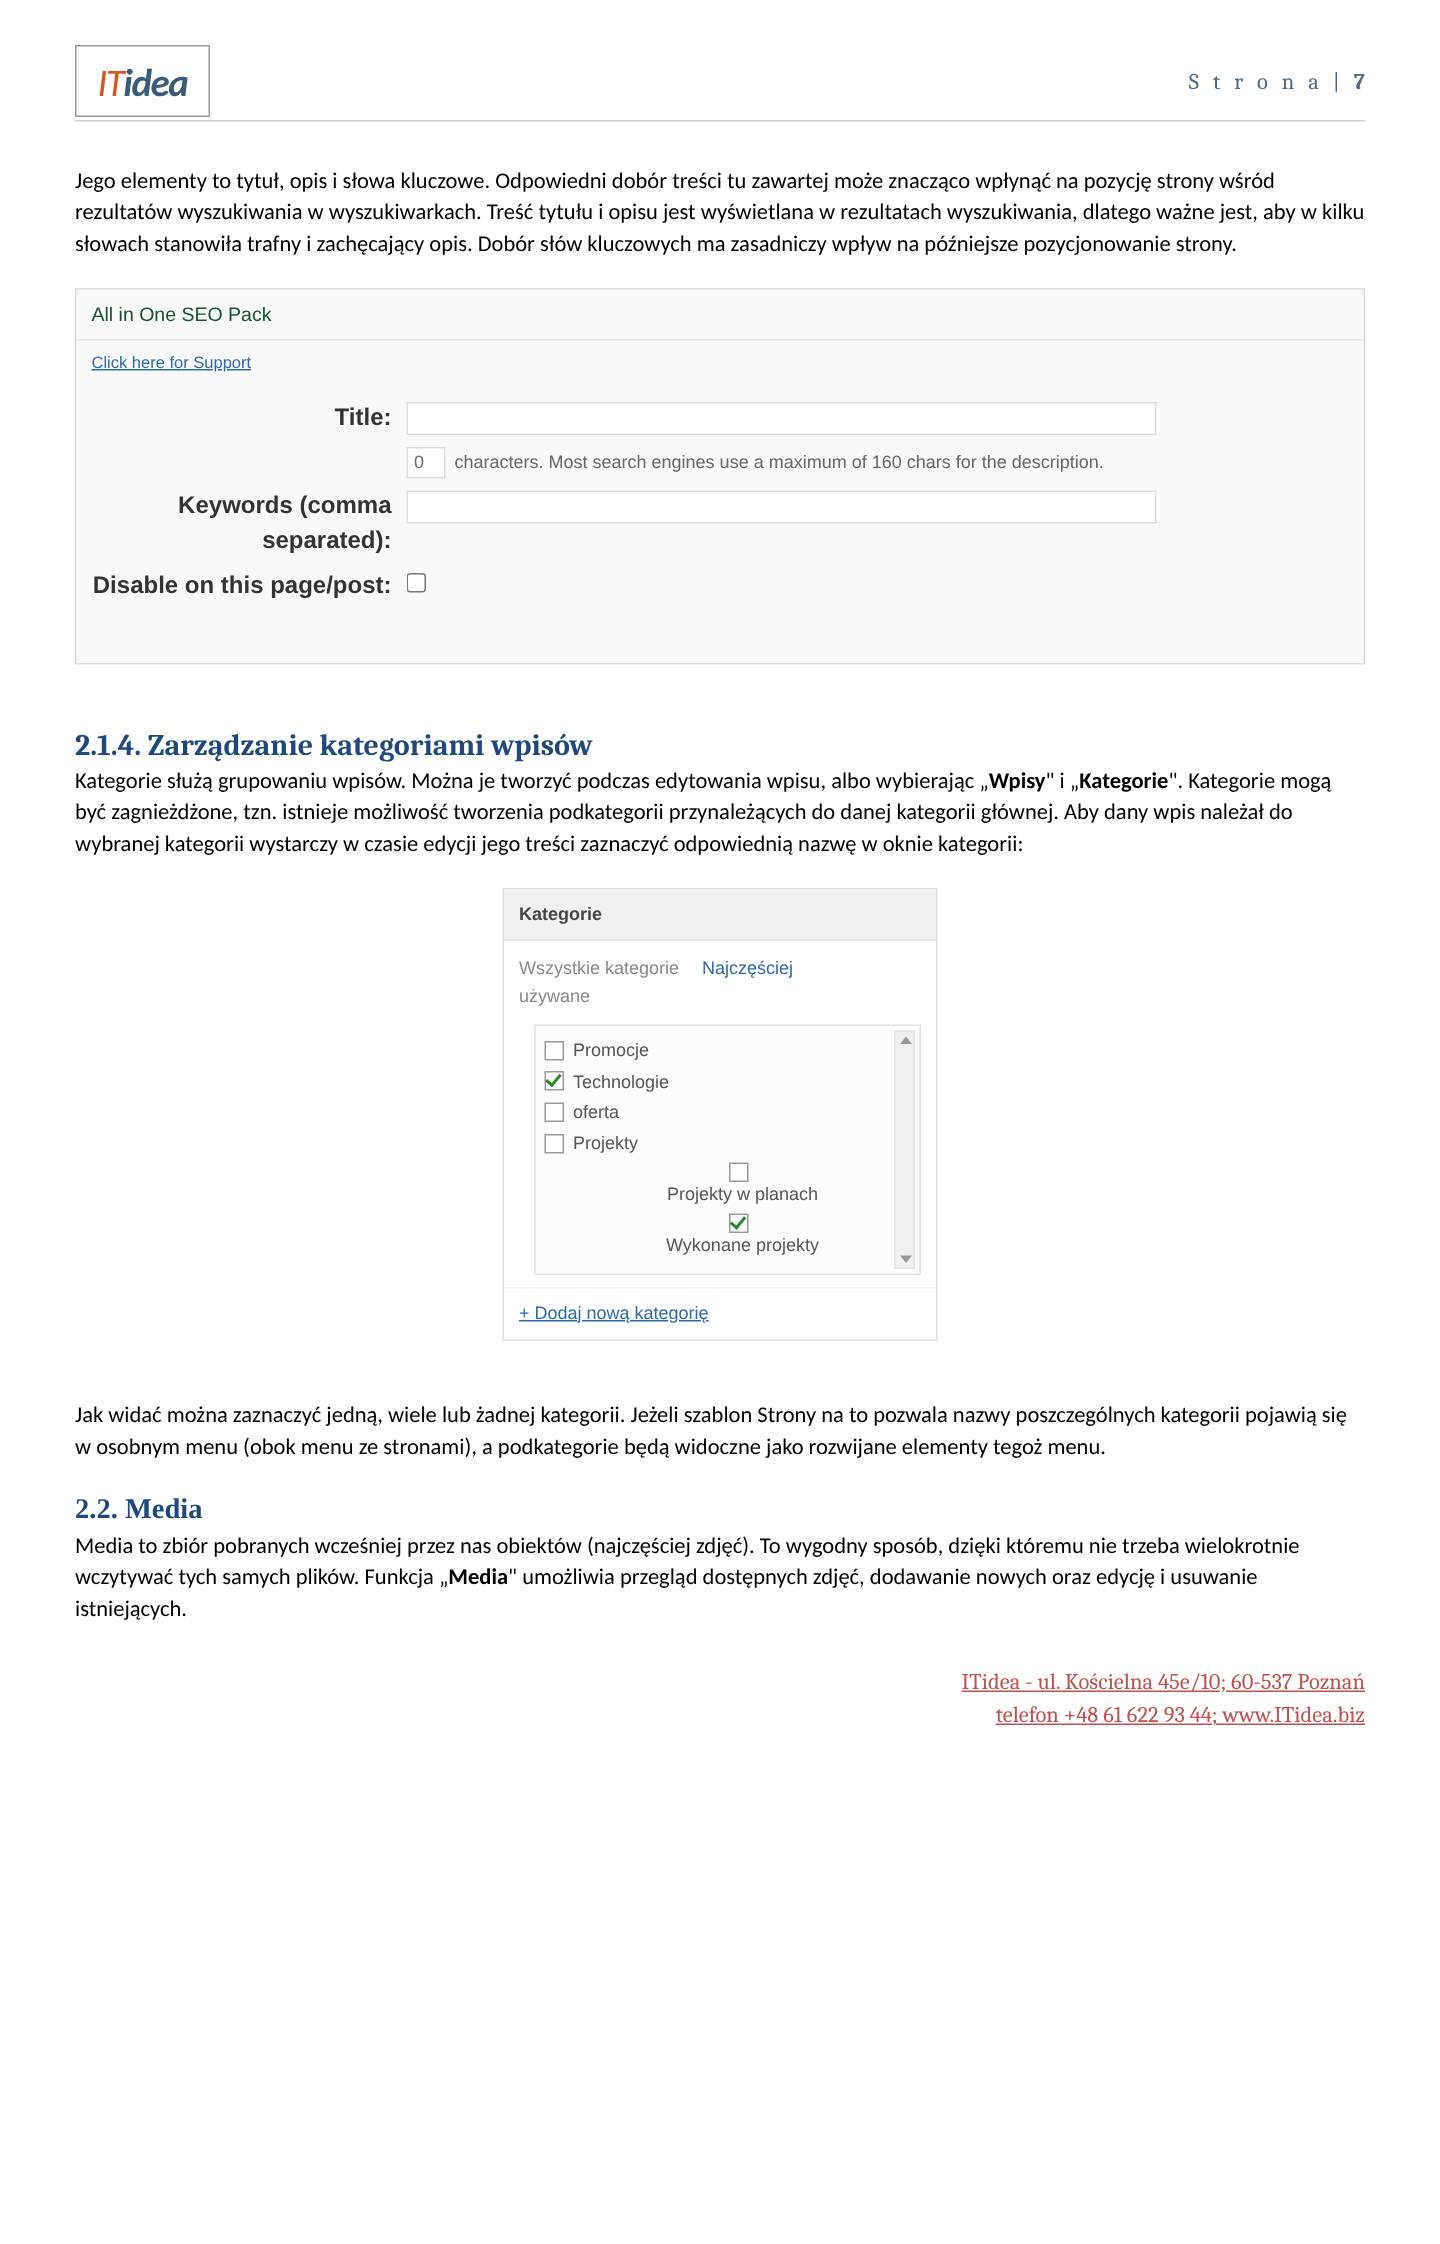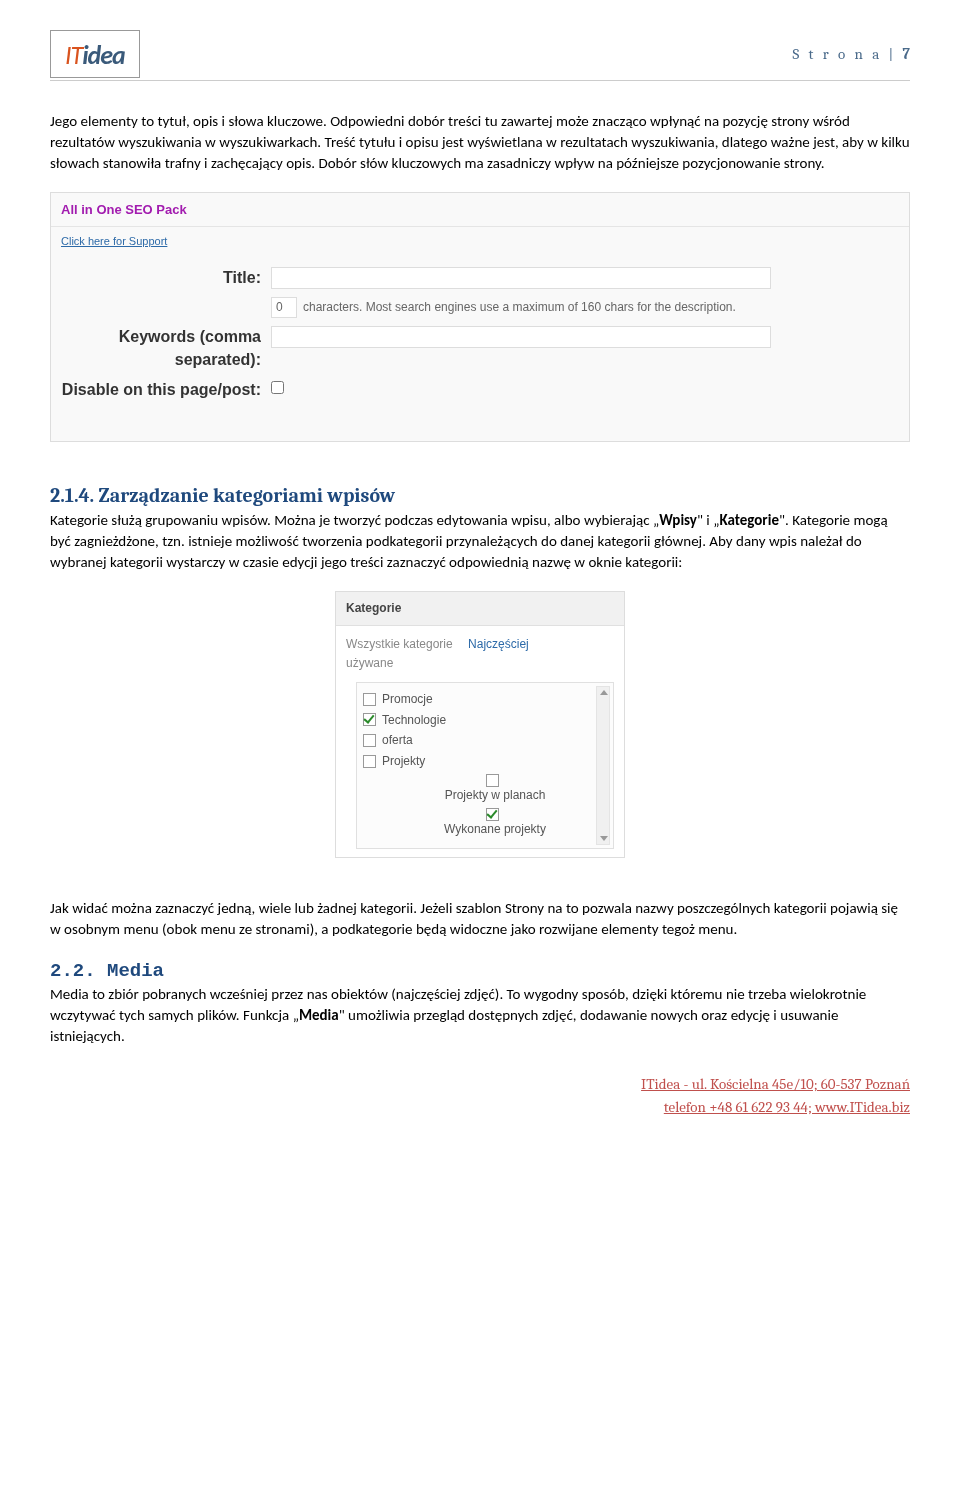--- a/index.html
+++ b/index.html
@@ -29,37 +29,37 @@
   .logo .idea { color: #3a5a7a; font-weight: bold; font-size: 26px; font-style: italic; letter-spacing:-1px;}
   .page-num {
     color: #4a6a8a;
     letter-spacing: 3px;
     font-size: 15px;
     font-family: Cambria, serif;
   }
   .page-num b { letter-spacing: 0; }
   .body-text { margin-bottom: 18px; }
   .h3 { color: #1f497d; font-family: Cambria, serif; font-weight: bold; font-size: 20px; margin-top: 4px;}
-  .h2 { color: #1f497d; font-family: Liberation Mono, monospace; font-weight: bold; font-size: 19px; margin-top: 4px;}
+  .h2 { color: #1f497d; font-family: Liberation Serif, serif; font-weight: bold; font-size: 19px; margin-top: 4px;}
   .inline-bold { font-weight: bold; }
 
   
   .seo-panel {
     border: 1px solid #ddd;
     background: #f9f9f9;
     margin: 6px 0 40px 0;
     font-family: "Lucida Grande", Verdana, sans-serif;
     font-size: 12px;
     color: #333;
   }
   .seo-head {
     padding: 8px 10px 6px 10px;
     border-bottom: 1px solid #e5e5e5;
-    font-weight: bold;
-    color: #a21caf;
+    font-weight: normal;
+    color: #14532d;
     font-size: 13px;
   }
   .seo-body { padding: 6px 10px 40px 10px; }
   .seo-link { color: #2d6aa8; text-decoration: underline; font-size: 11px; margin-bottom: 10px; display:inline-block;}
   .seo-row { display: flex; margin-top: 8px; align-items: flex-start; }
   .seo-lbl { width: 210px; text-align: right; padding-right: 10px; font-weight: bold; font-size: 16px; color:#333;}
   .seo-val { flex: 1; color: #666; font-size: 12px; }
   .seo-input {
     border: 1px solid #ddd;
     background: #fff;
@@ -231,20 +231,21 @@
             <div class="cat-item indent">
               <span class="chk"></span>
               <span>Projekty w planach</span>
             </div>
             <div class="cat-item indent">
               <span class="chk on"></span>
               <span>Wykonane projekty</span>
             </div>
           </div>
       </div>
+      <div class="cat-add"><a>+ Dodaj nową kategorię</a></div>
     </div>
   </div>
 
   <p class="body-text">Jak widać można zaznaczyć jedną, wiele lub żadnej kategorii. Jeżeli szablon Strony na to pozwala nazwy poszczególnych kategorii pojawią się w osobnym menu (obok menu ze stronami), a podkategorie będą widoczne jako rozwijane elementy tegoż menu.</p>
 
   <p class="body-text">
     <span class="h2"><span>2.2. </span><span>Media</span></span><br>
     <span>Media to zbiór pobranych wcześniej przez nas obiektów (najczęściej zdjęć). To wygodny sposób, dzięki któremu nie trzeba wielokrotnie wczytywać tych samych plików. Funkcja „</span><span class="inline-bold">Media</span><span>" umożliwia przegląd dostępnych zdjęć, dodawanie nowych oraz edycję i usuwanie istniejących.</span>
   </p>
 

